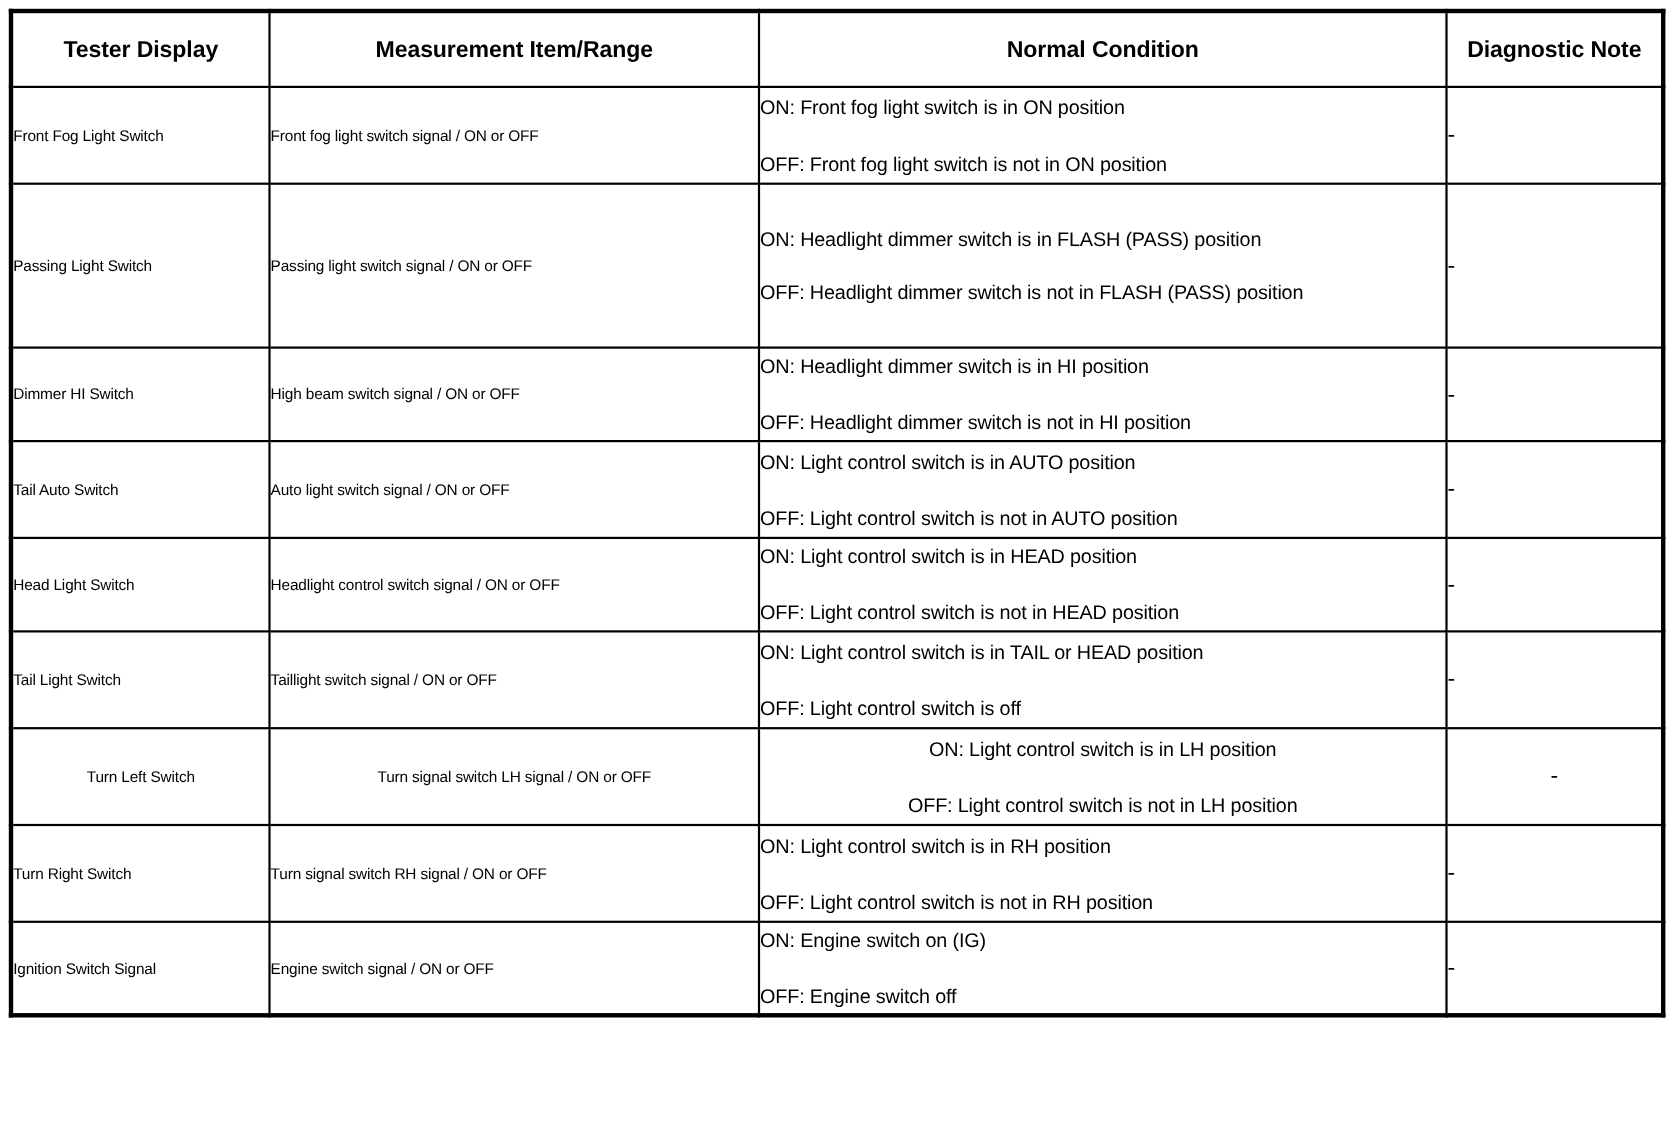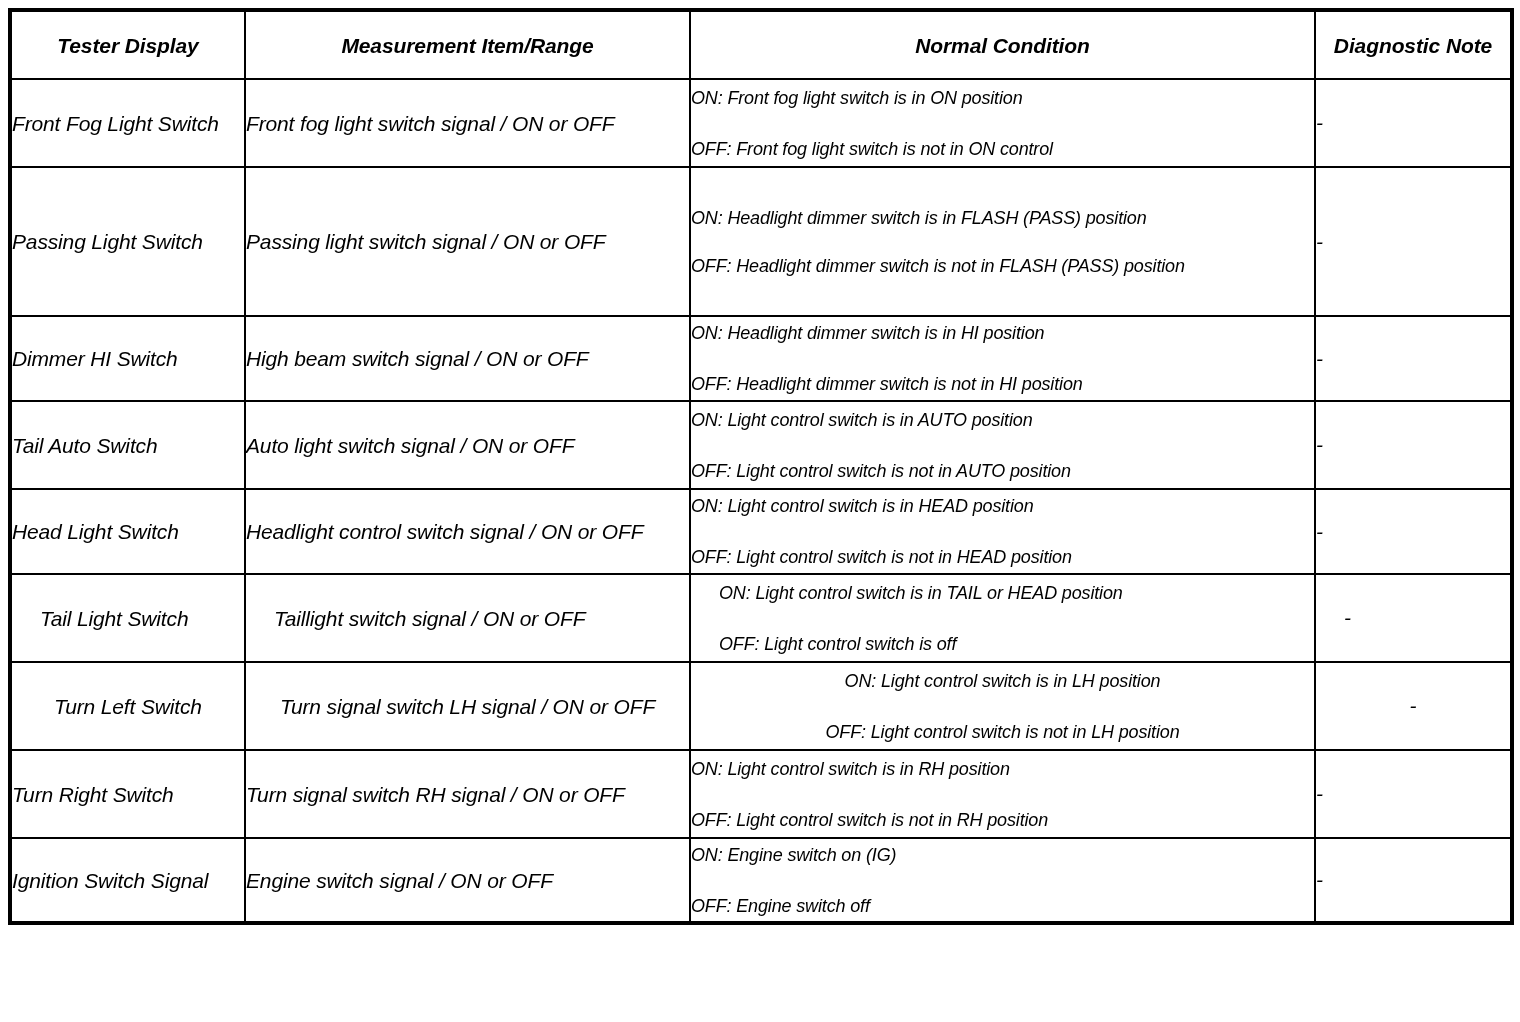--- a/index.html
+++ b/index.html
@@ -14,21 +14,20 @@
     color: #000000;
     -webkit-font-smoothing: none;
   }
 
   .sheet {
     position: relative;
     width: 1255px;
     height: 1022px;
     box-sizing: border-box;
     padding: 8px 10px 11px 8px;
-    font-style: italic;
   }
 
   table.dtc-table {
     width: 1502px;
     border-collapse: collapse;
     table-layout: fixed;
     border: 4px solid #000000;
   }
 
   col.c-tester { width: 235px; }
@@ -52,21 +51,21 @@
     font-size: 21px;
     line-height: 25px;
     letter-spacing: -0.1px;
     font-stretch: condensed;
     padding: 4px 6px;
   }
 
   
   td.cell-tester,
   td.cell-measure {
-    font-size: 21px;
+    font-size: 14px;
     line-height: 27px;
     letter-spacing: -0.15px;
     padding: 6px 10px 6px 11px;
     vertical-align: middle;
   }
   td.cell-measure {
     padding-left: 13px;
   }
 
   
@@ -96,21 +95,21 @@
     vertical-align: middle;
     text-align: left;
   }
 
   
   tr.r0 td { height: 86px; }
   tr.r1 td { height: 147px; margin-left: 23px; }
   tr.r2 td { height: 83px; border-radius: 30px; }
   tr.r3 td { height: 86px; }
   tr.r4 td { height: 83px; border-radius: 20px; }
-  tr.r5 td { height: 86px; padding-left: 28px; }
+  tr.r5 td { height: 86px; }
   tr.r6 td { height: 86px; text-align: center; }
   tr.r7 td { height: 86px; }
   tr.r8 td { height: 82px; }
 </style>
 </head>
 <body>
 
 <div class="sheet">
 
   <table class="dtc-table">
@@ -130,21 +129,21 @@
       </tr>
     </thead>
 
     <tbody>
 
       <tr class="r0">
         <td class="cell-tester">Front Fog Light Switch</td>
         <td class="cell-measure">Front fog light switch signal / ON or OFF</td>
         <td class="cell-normal">
           <span class="cond-line cond-on">ON: Front fog light switch is in ON position</span>
-          <span class="cond-line cond-off">OFF: Front fog light switch is not in ON control</span>
+          <span class="cond-line cond-off">OFF: Front fog light switch is not in ON position</span>
         </td>
         <td class="cell-note">-</td>
       </tr>
 
       <tr class="r1">
         <td class="cell-tester">Passing Light Switch</td>
         <td class="cell-measure">Passing light switch signal / ON or OFF</td>
         <td class="cell-normal wrapped">
           <span class="cond-line cond-on">ON: Headlight dimmer switch is in FLASH (PASS) position</span>
           <span class="cond-line cond-off">OFF: Headlight dimmer switch is not in FLASH (PASS) position</span>

